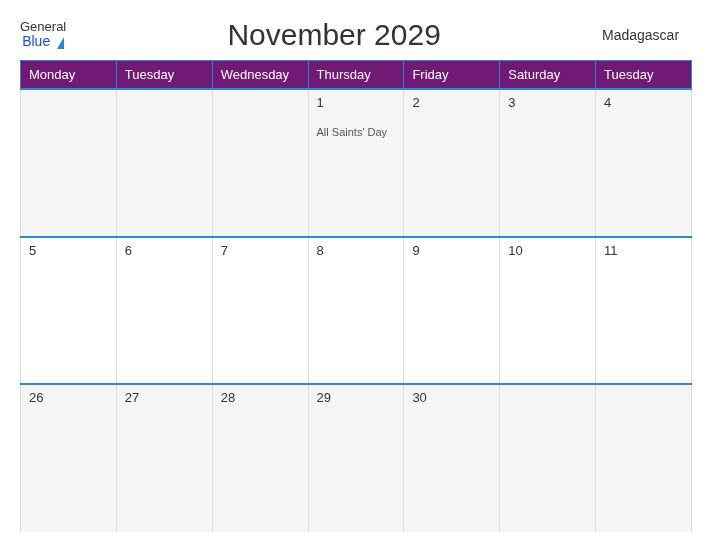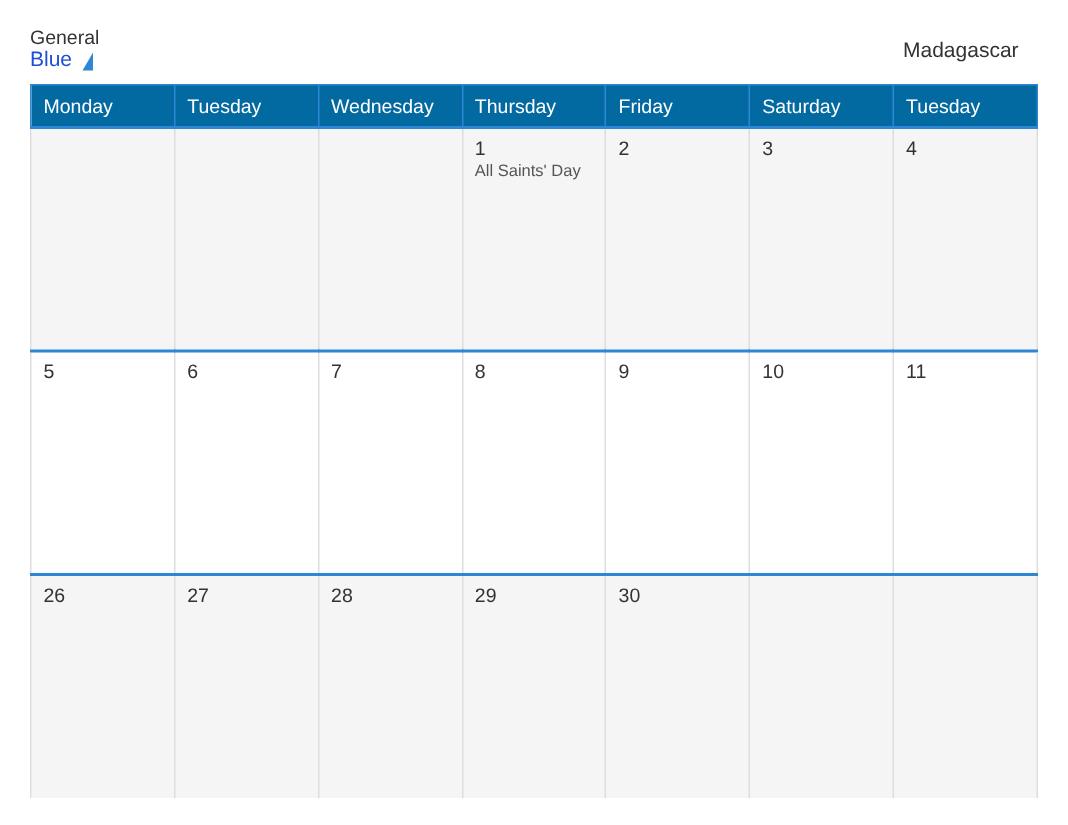--- a/index.html
+++ b/index.html
@@ -37,21 +37,21 @@
       min-width: 90px;
     }
 
     .calendar {
       width: 100%;
       border-collapse: collapse;
       flex: 1;
     }
 
     .calendar thead tr {
-      background-color: #0369a1;
+      background-color: #701a75;
       margin-left: 22px;
     }
 
     .calendar thead th {
       color: #fff;
       font-size: 13px;
       font-weight: normal;
       padding: 6px 8px;
       text-align: left;
       border: 1px solid #2e87d4;
@@ -84,31 +84,31 @@
     .day-number {
       font-size: 13px;
       color: #333;
       display: block;
     }
 
     .holiday-name {
       font-size: 11px;
       color: #555;
       display: block;
-      margin-top: 2px;
+      margin-top: 16px;
     }
 
     .empty-cell {
       background-color: inherit;
     }
 
     .logo-wrapper {
       display: flex;
       flex-direction: column;
-      align-items: flex-start;
+      align-items: center;
     }
 
     .logo-line1 {
       font-size: 13px;
       color: #333;
       line-height: 1.1;
     }
 
     .logo-line2 {
       font-size: 14px;
@@ -131,20 +131,21 @@
 <body>
 
 <div class="top-bar">
   <div class="logo-wrapper">
     <span class="logo-line1">General</span>
     <span class="logo-line2">
       <span>Blue</span>
       <span class="logo-triangle"></span>
     </span>
   </div>
+  <h1 class="month-title">November 2029</h1>
   <div class="country-label">Madagascar</div>
 </div>
 
 <table class="calendar">
   <thead>
     <tr>
       <th>Monday</th>
       <th>Tuesday</th>
       <th>Wednesday</th>
       <th>Thursday</th>

